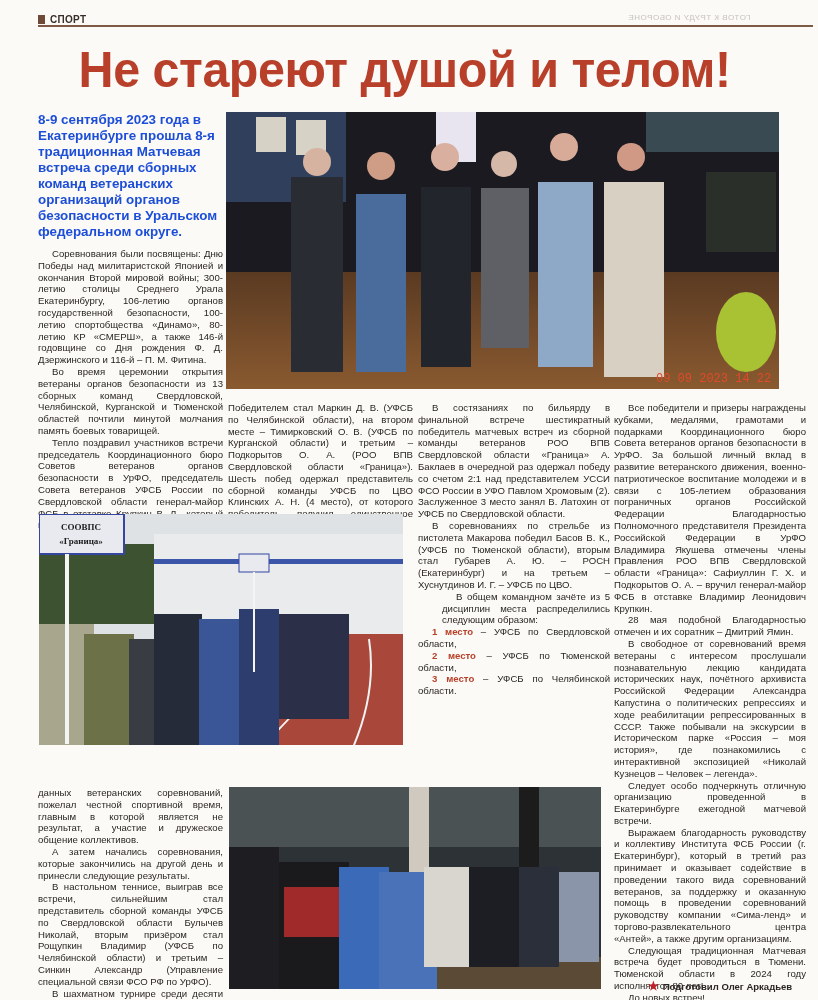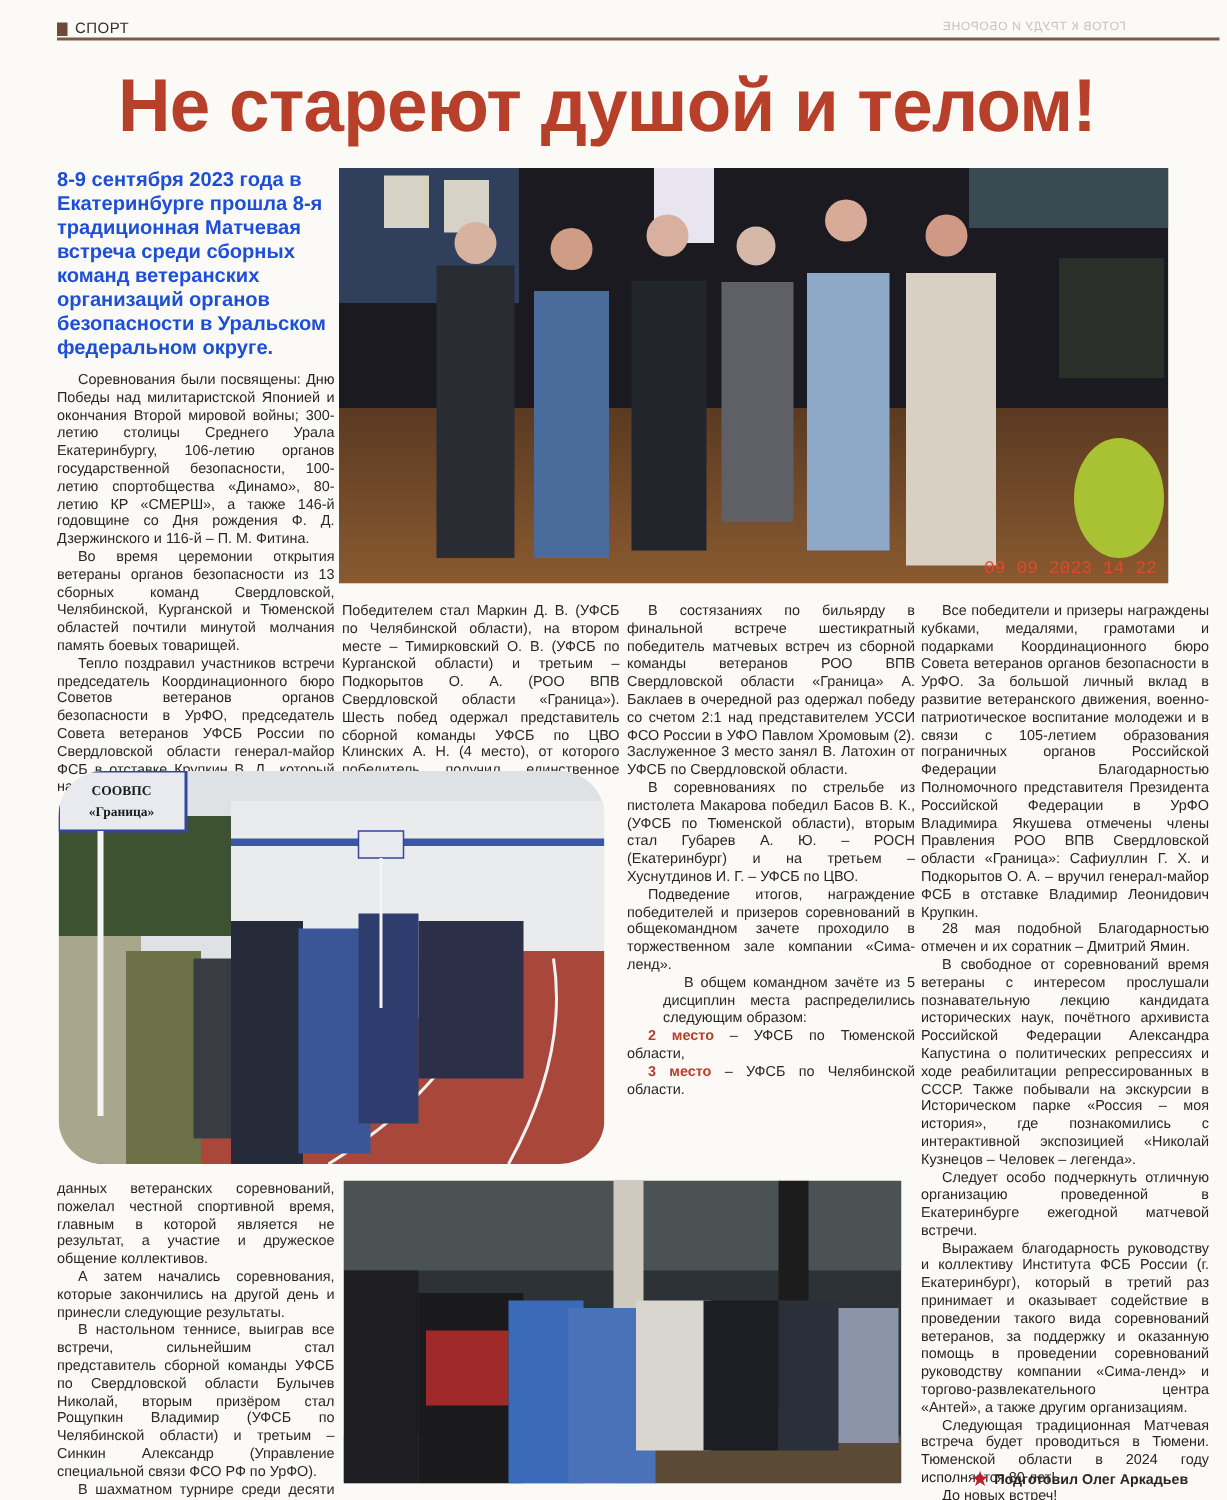--- a/index.html
+++ b/index.html
@@ -9,21 +9,21 @@
     font-family: "Liberation Sans", sans-serif;
     color: #2a2624;
     position: relative;
   }
   .rule {
     position: absolute; left: 38px; top: 25px; width: 775px; height: 2px;
     background: #7d5a45;
   }
   .section-tag {
     position: absolute; left: 38px; top: 14px; display: flex; align-items: center;
-    font-size: 10px; font-weight: normal; color: #3a2e28; letter-spacing: 0.3px;
+    font-size: 10px; font-weight: bold; color: #3a2e28; letter-spacing: 0.3px;
   }
   .section-tag .sq { width: 7px; height: 9px; background: #6e4a38; margin-right: 5px; }
   .ghost {
     position: absolute; left: 628px; top: 13px; font-size: 8px; color: #c8c2bd;
     transform: scaleX(-1); letter-spacing: 0.5px; white-space: nowrap;
   }
   h1.title {
     position: absolute; left: 36px; top: 40px; margin: 0; width: 760px; text-align: center;
     font-size: 50px; line-height: 60px; font-weight: bold; color: #b8402a;
     letter-spacing: -0.5px; transform: scaleX(0.97); transform-origin: left;
@@ -100,37 +100,37 @@
   </svg>
 </div>
 
 <div class="col" style="left:228px; top:402px; width:185px;">
   <p class="noind">Победителем стал Маркин Д. В. (УФСБ по Челябинской области), на втором месте – Тимирковский О. В. (УФСБ по Курганской области) и третьим – Подкорытов О. А. (РОО ВПВ Свердловской области «Граница»). Шесть побед одержал представитель сборной команды УФСБ по ЦВО Клинских А. Н. (4 место), от которого победитель получил единственное поражение.</p>
 </div>
 
 <div class="col" style="left:418px; top:402px; width:192px;">
   <p>В состязаниях по бильярду в финальной встрече шестикратный победитель матчевых встреч из сборной команды ветеранов РОО ВПВ Свердловской области «Граница» А. Баклаев в очередной раз одержал победу со счетом 2:1 над представителем УССИ ФСО России в УФО Павлом Хромовым (2). Заслуженное 3 место занял В. Латохин от УФСБ по Свердловской области.</p>
   <p>В соревнованиях по стрельбе из пистолета Макарова победил Басов В. К., (УФСБ по Тюменской области), вторым стал Губарев А. Ю. – РОСН (Екатеринбург) и на третьем – Хуснутдинов И. Г. – УФСБ по ЦВО.</p>
-  <p>Подведение итогов, награждение победителей и призеров соревнований в общекомандном зачете проходило в торжественном зале компании «Сима-ленд».</p>
   <p class="bold">В общем командном зачёте из 5 дисциплин места распределились следующим образом:</p>
+  <p><span class="red">1 место</span><span> – УФСБ по Свердловской области,</span></p>
   <p><span class="red">2 место</span><span> – УФСБ по Тюменской области,</span></p>
   <p><span class="red">3 место</span><span> – УФСБ по Челябинской области.</span></p>
 </div>
 
 <div class="col" style="left:614px; top:402px; width:192px;">
   <p>Все победители и призеры награждены кубками, медалями, грамотами и подарками Координационного бюро Совета ветеранов органов безопасности в УрФО. За большой личный вклад в развитие ветеранского движения, военно-патриотическое воспитание молодежи и в связи с 105-летием образования пограничных органов Российской Федерации Благодарностью Полномочного представителя Президента Российской Федерации в УрФО Владимира Якушева отмечены члены Правления РОО ВПВ Свердловской области «Граница»: Сафиуллин Г. Х. и Подкорытов О. А. – вручил генерал-майор ФСБ в отставке Владимир Леонидович Крупкин.</p>
   <p>28 мая подобной Благодарностью отмечен и их соратник – Дмитрий Ямин.</p>
   <p>В свободное от соревнований время ветераны с интересом прослушали познавательную лекцию кандидата исторических наук, почётного архивиста Российской Федерации Александра Капустина о политических репрессиях и ходе реабилитации репрессированных в СССР. Также побывали на экскурсии в Историческом парке «Россия – моя история», где познакомились с интерактивной экспозицией «Николай Кузнецов – Человек – легенда».</p>
   <p>Следует особо подчеркнуть отличную организацию проведенной в Екатеринбурге ежегодной матчевой встречи.</p>
   <p>Выражаем благодарность руководству и коллективу Института ФСБ России (г. Екатеринбург), который в третий раз принимает и оказывает содействие в проведении такого вида соревнований ветеранов, за поддержку и оказанную помощь в проведении соревнований руководству компании «Сима-ленд» и торгово-развлекательного центра «Антей», а также другим организациям.</p>
   <p>Следующая традиционная Матчевая встреча будет проводиться в Тюмени. Тюменской области в 2024 году исполняется 80 лет!</p>
   <p>До новых встреч!</p>
 </div>
 
-<div class="photo" style="left:39px; top:514px; width:364px; height:262px;border-radius:30px;">
+<div class="photo" style="left:39px; top:514px; width:364px; height:231px;">
   <svg width="364" height="262" viewBox="0 0 364 262">
     <rect width="364" height="262" fill="#dfe2e4"></rect>
     <rect x="0" y="30" width="130" height="80" fill="#3d5230"></rect>
     <rect x="115" y="20" width="249" height="110" fill="#e9ebec"></rect>
     <rect x="115" y="45" width="249" height="5" fill="#3b56a8"></rect>
     <path d="M0 262 L170 200 Q260 160 300 120 L364 120 L364 262 Z" fill="#a9473a"></path>
     <path d="M180 262 Q280 200 290 120" stroke="#f2f2f2" stroke-width="2" fill="none"></path>
     <path d="M300 262 Q340 190 330 125" stroke="#f2f2f2" stroke-width="2" fill="none"></path>
     <g>
       <rect x="0" y="110" width="55" height="152" fill="#a8a68c"></rect>

